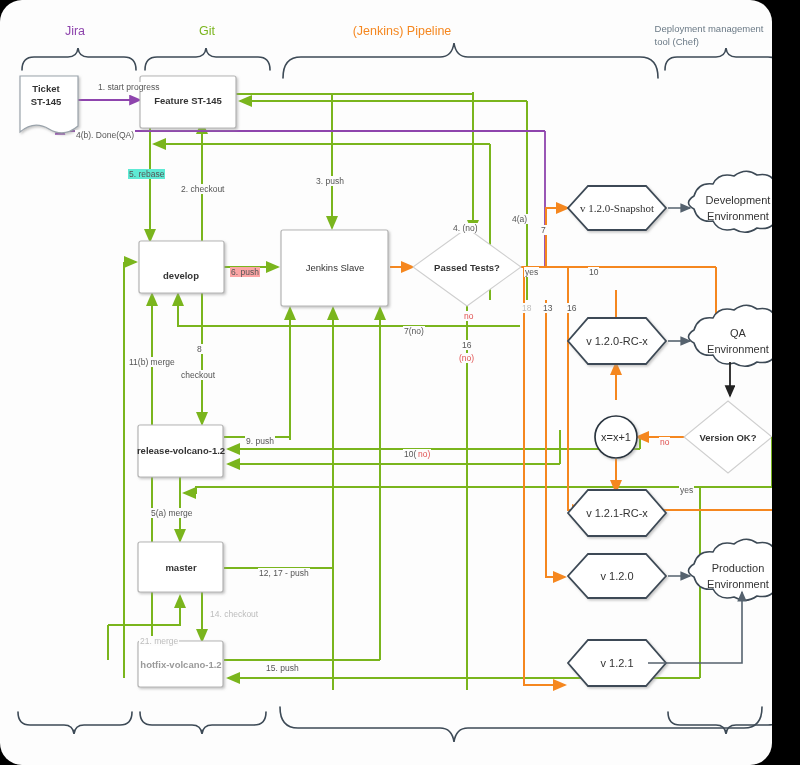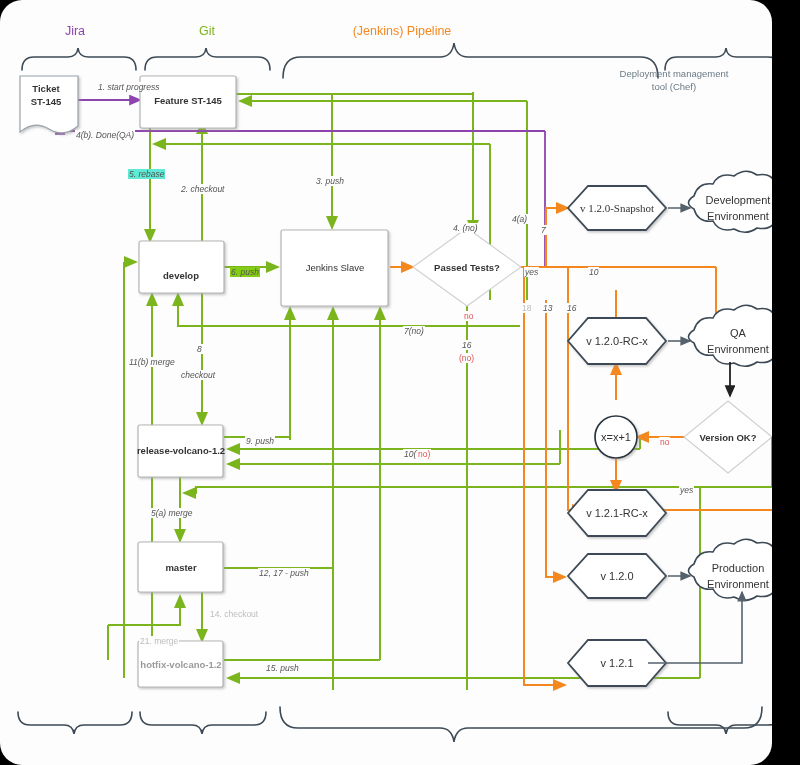--- a/index.html
+++ b/index.html
@@ -8,21 +8,21 @@
     background:#fdfdfd;
     border-radius:22px;
     overflow:hidden;
     font-family:"Liberation Sans", sans-serif;
   }
   #svgroot{position:absolute;left:0;top:0;width:800px;height:765px;}
   .lbl{position:absolute;font-family:"Liberation Sans",sans-serif;white-space:nowrap;}
   .swim-title{font-size:12.5px;}
   .node-label{font-size:9.5px;font-weight:bold;color:#333;text-align:center;}
   .node-label-reg{font-size:11px;color:#333;text-align:center;font-weight:normal;}
-  .edge-label{font-size:8.5px;color:#555;font-style:italic;}
+  .edge-label{font-size:8.5px;color:#555;}
   .edge-label-faint{font-size:8.5px;color:#bdbdbd;}
   .edge-label-red{font-size:8.5px;color:#e05252;}
   .ctr{transform:translate(-50%,-50%);}
 </style>
 </head>
 <body>
 
 <div id="stage">
 
   <svg id="svgroot" viewBox="0 0 800 765">
@@ -210,21 +210,21 @@
     </g>
 
     <g fill="none" stroke="#7ab51d" stroke-width="2">
       <path d="M772,437 L772,487 L700,487"></path>
     </g>
   </svg>
 
   <div class="lbl swim-title ctr" style="left:75px;top:31px;color:#8e44ad;">Jira</div>
   <div class="lbl swim-title ctr" style="left:207px;top:31px;color:#7ab51d;">Git</div>
   <div class="lbl swim-title ctr" style="left:402px;top:31px;color:#f5871f;">(Jenkins) Pipeline</div>
-  <div class="lbl ctr" style="left:674px;top:35px;color:#6b7a86;font-size:9.5px;text-align:center;line-height:13px;margin-top:45px;">
+  <div class="lbl ctr" style="left:709px;top:35px;color:#6b7a86;font-size:9.5px;text-align:left;line-height:13px;">
     <div>Deployment management</div>
     <div>tool (Chef)</div>
   </div>
 
   <div class="lbl node-label ctr" style="left:46px;top:95px;line-height:13px;">
     <div>Ticket</div>
     <div>ST-145</div>
   </div>
   <div class="lbl node-label ctr" style="left:188px;top:100px;">Feature ST-145</div>
   <div class="lbl node-label ctr" style="left:181px;top:267px;margin-top:8px;">develop</div>
@@ -255,21 +255,21 @@
     <div>Production</div>
     <div>Environment</div>
   </div>
 
   <div id="edge-label-layer">
       <div class="lbl edge-label" style="left: 97px; top: 82px; background: rgb(253, 253, 253); padding: 0px 1px;">1. start progress</div>
       <div class="lbl edge-label" style="left: 75px; top: 130px; background: rgb(253, 253, 253); padding: 0px 1px;">4(b). Done(QA)</div>
       <div class="lbl edge-label" style="left: 128px; top: 169px; background: #5eead4; padding: 0px 1px;">5. rebase</div>
       <div class="lbl edge-label" style="left: 180px; top: 184px; background: rgb(253, 253, 253); padding: 0px 1px;">2. checkout</div>
       <div class="lbl edge-label" style="left: 315px; top: 176px; background: rgb(253, 253, 253); padding: 0px 1px;">3. push</div>
-      <div class="lbl edge-label" style="left: 230px; top: 267px; background: #84cc16; padding: 0px 1px;">6. push</div>
+      <div class="lbl edge-label" style="left: 230px; top: 267px; background: #fca5a5; padding: 0px 1px;">6. push</div>
       <div class="lbl edge-label" style="left: 452px; top: 223px; background: rgb(253, 253, 253); padding: 0px 1px;">4. (no)</div>
       <div class="lbl edge-label" style="left: 511px; top: 214px; background: rgb(253, 253, 253); padding: 0px 1px;">4(a)</div>
       <div class="lbl edge-label" style="left: 524px; top: 267px; background: rgb(253, 253, 253); padding: 0px 1px;">yes</div>
       <div class="lbl edge-label" style="left: 540px; top: 225px; background: rgb(253, 253, 253); padding: 0px 1px;">7</div>
       <div class="lbl edge-label" style="left: 588px; top: 267px; background: rgb(253, 253, 253); padding: 0px 1px;">10</div>
       <div class="lbl edge-label-faint" style="left: 521px; top: 303px; background: rgb(253, 253, 253); padding: 0px 1px;">18</div>
       <div class="lbl edge-label" style="left: 542px; top: 303px; background: rgb(253, 253, 253); padding: 0px 1px;">13</div>
       <div class="lbl edge-label" style="left: 566px; top: 303px; background: rgb(253, 253, 253); padding: 0px 1px;">16</div>
       <div class="lbl edge-label-red" style="left: 463px; top: 311px; background: rgb(253, 253, 253); padding: 0px 1px;">no</div>
       <div class="lbl edge-label" style="left: 403px; top: 326px; background: rgb(253, 253, 253); padding: 0px 1px;">7(no)</div>

